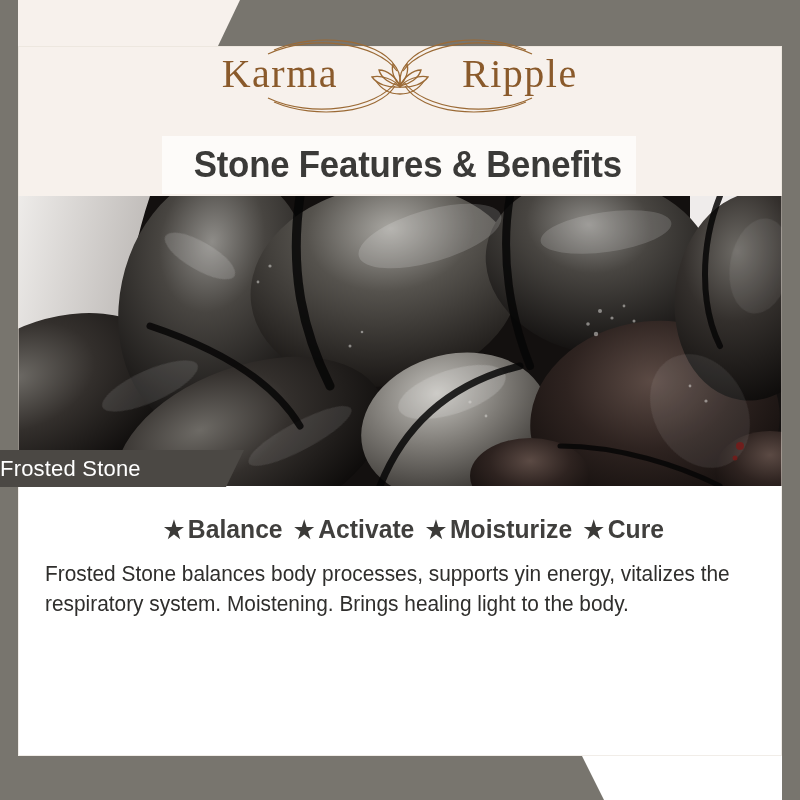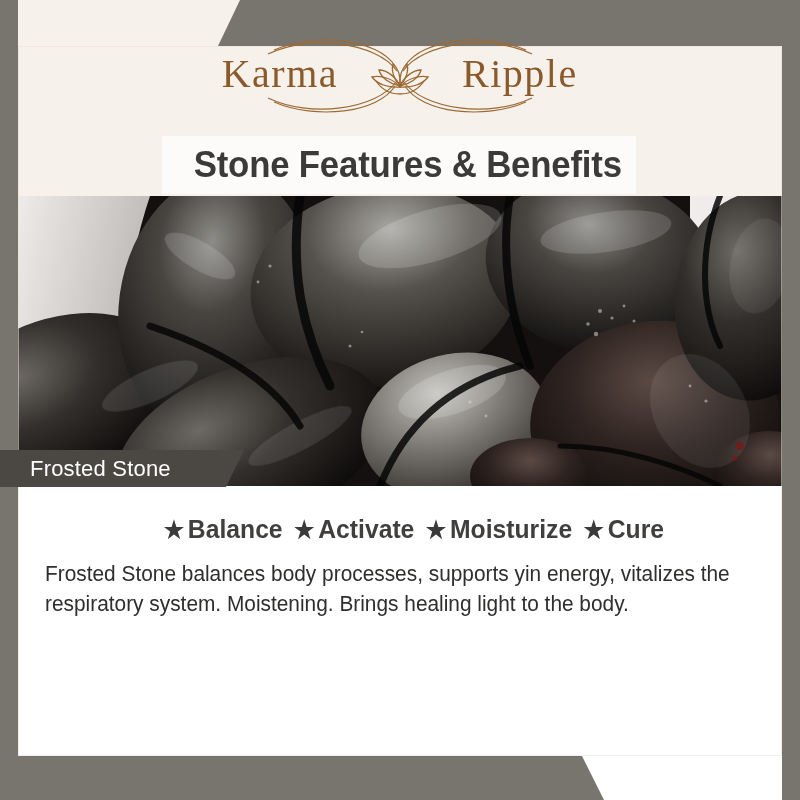--- a/index.html
+++ b/index.html
@@ -123,21 +123,20 @@
     position: absolute;
     top: 450px; left: 0;
     width: 244px; height: 37px;
     background: #4b4844;
     clip-path: polygon(0 0, 100% 0, 226px 100%, 0 100%);
     z-index: 7;
     display: flex;
     align-items: center;
   }
   .stone-label span {
-    margin-left: 30px;
     color: #ffffff;
     font-family: "Liberation Sans", sans-serif;
     font-size: 22px;
     font-weight: 500;
     letter-spacing: 0.2px;
   }
 
   
   .content {
     position: absolute;

